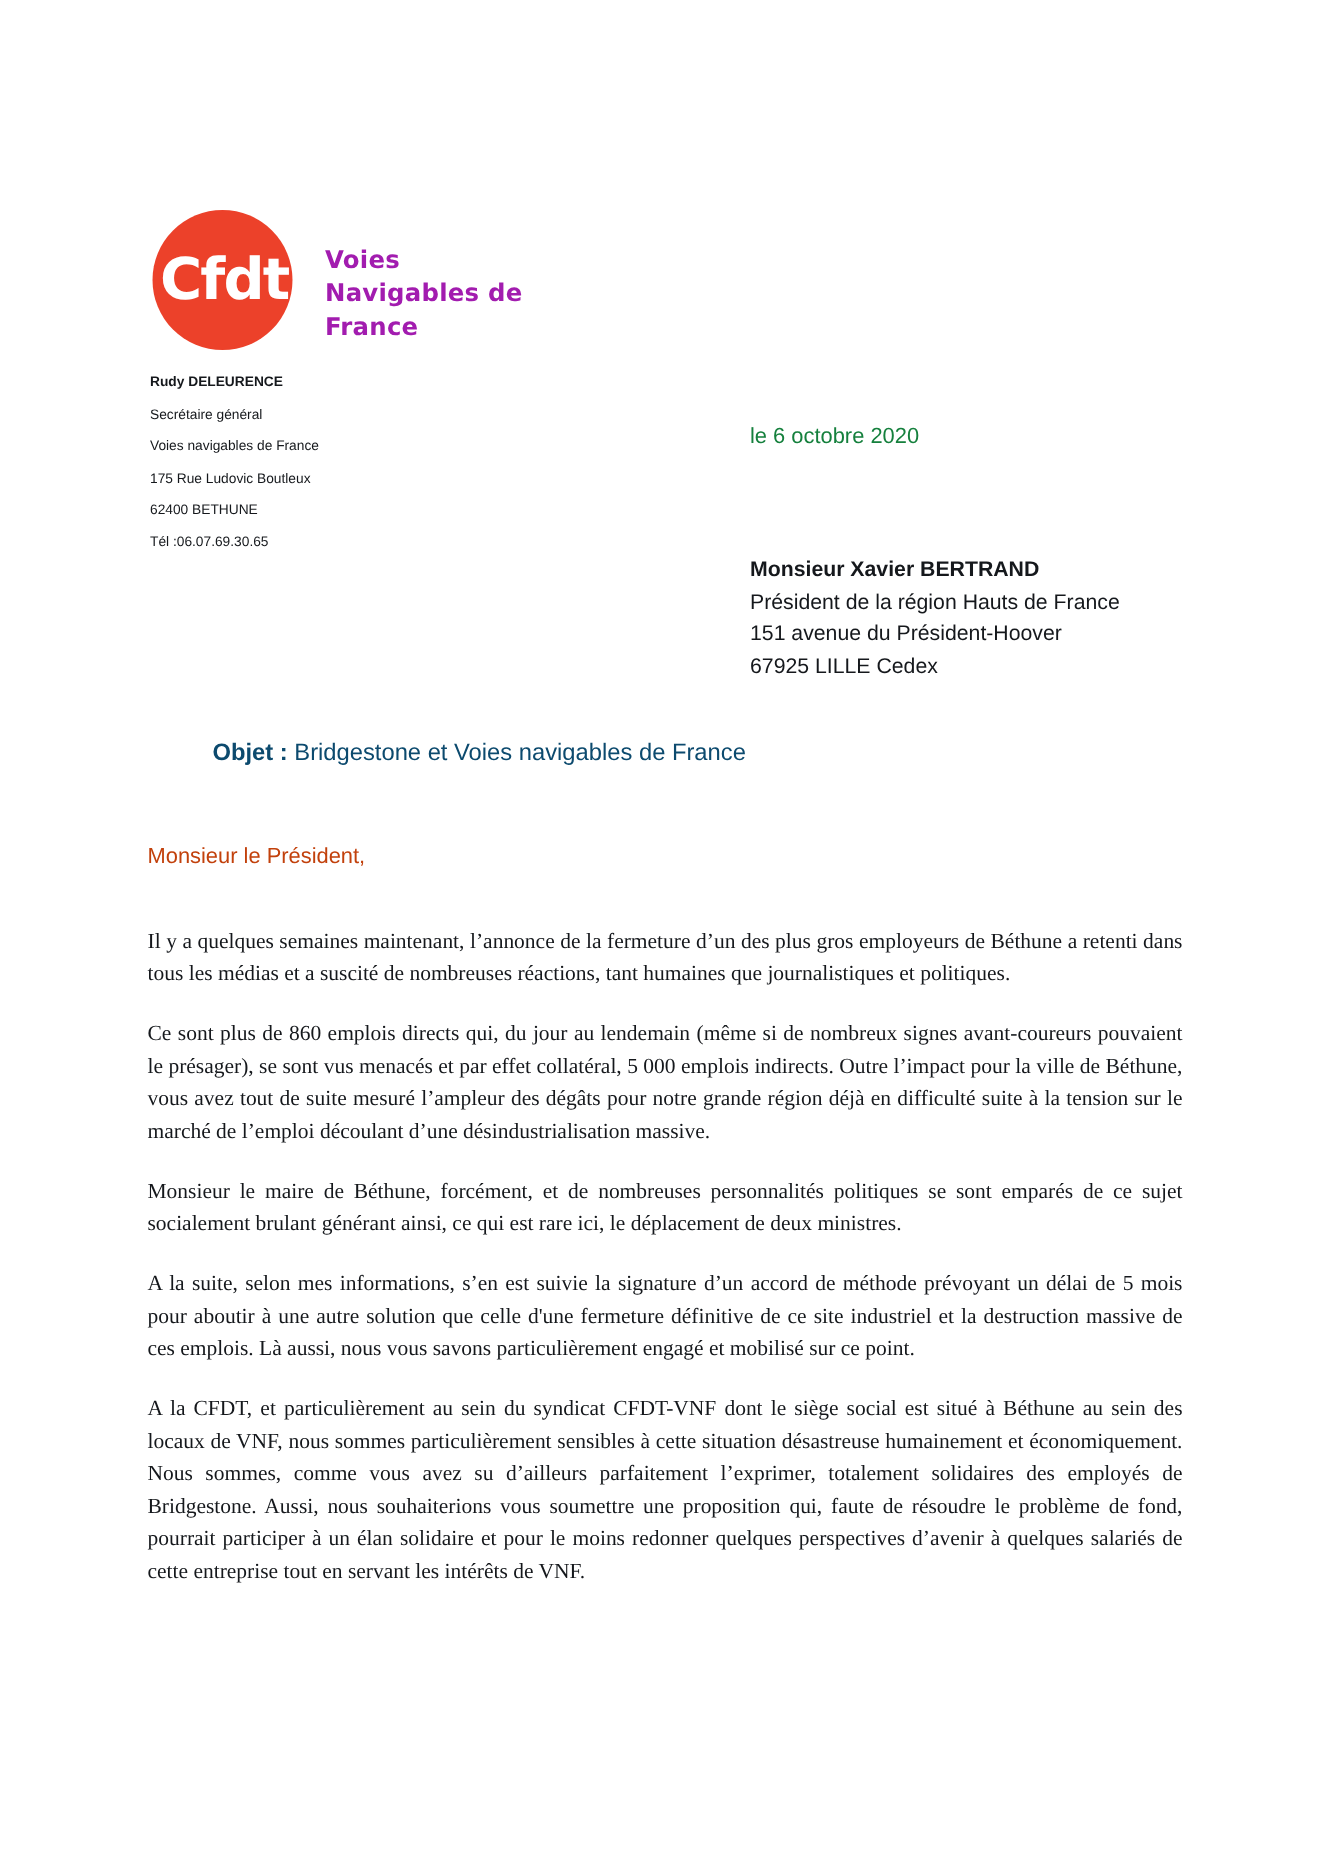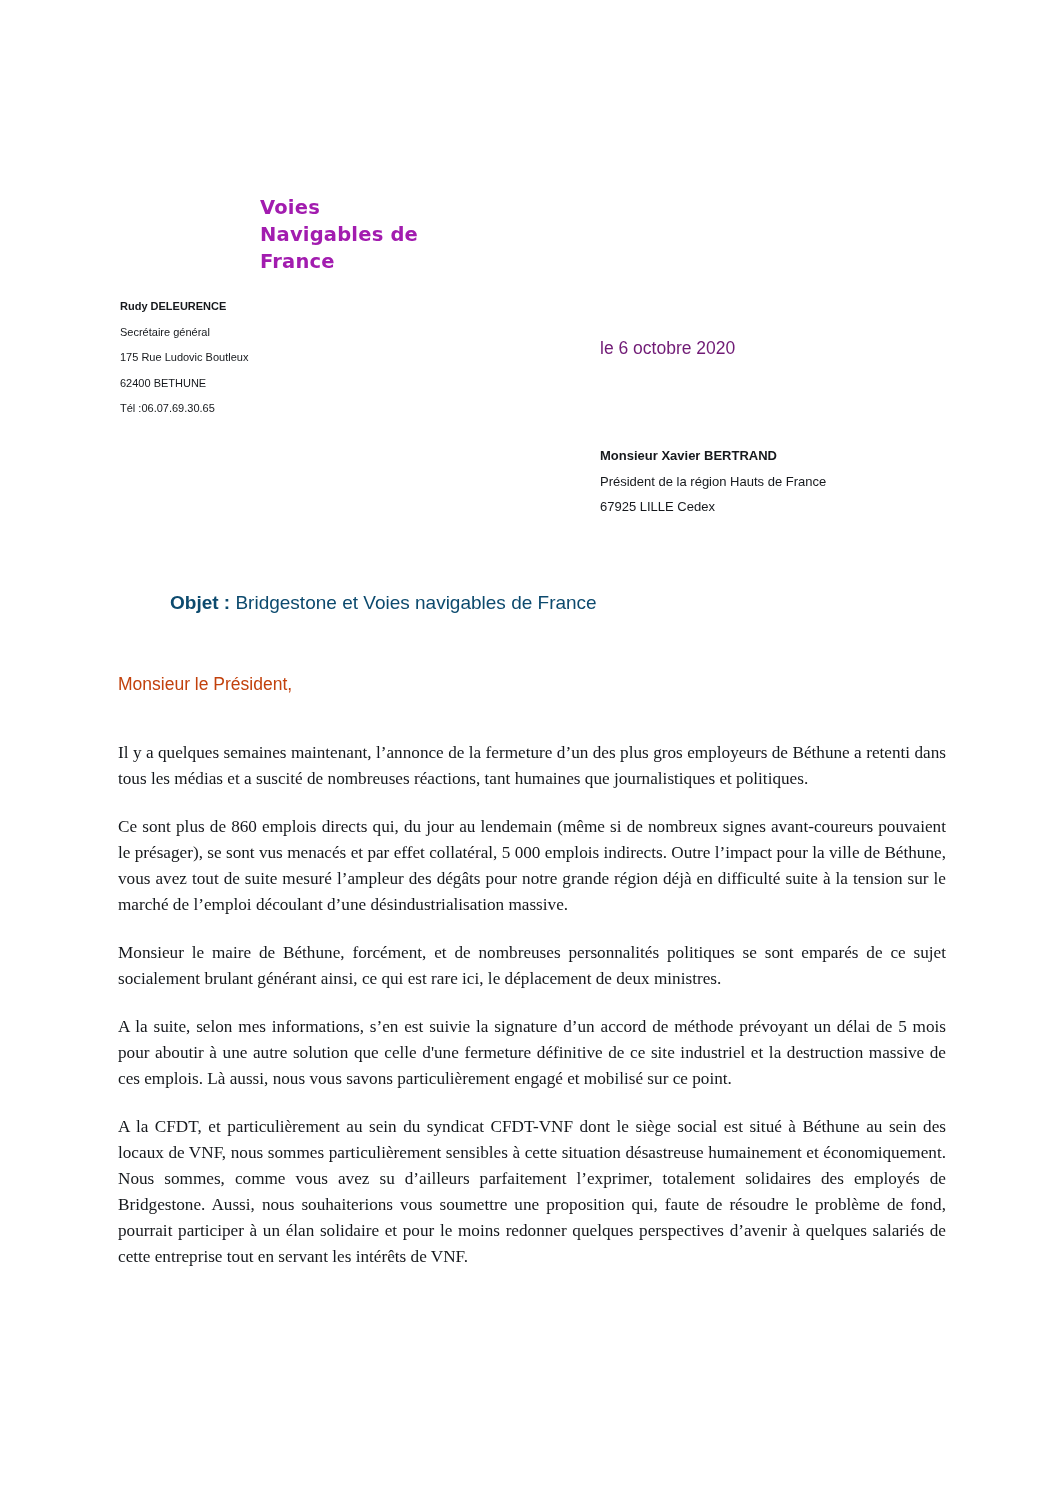--- a/index.html
+++ b/index.html
@@ -83,30 +83,30 @@
   .sender .name {
     font-weight: bold;
   }
 
   
   .letter-date {
     position: absolute;
     left: 600px;
     top: 338px;
     font-size: 17.5px;
-    color: #701a75;
+    color: #15803d;
   }
 
   
   .recipient {
     position: absolute;
     left: 600px;
     top: 443px;
     width: 420px;
-    font-size: 13px;
+    font-size: 17px;
     line-height: 25.5px;
     color: #15181c;
   }
   .recipient .name {
     font-weight: bold;
   }
 
   
   .subject {
     position: absolute;
@@ -146,40 +146,46 @@
   .body-copy p:last-child {
     margin-bottom: 0;
   }
 </style>
 </head>
 <body>
 
 <div class="page">
 
   <div class="letterhead">
+    <div class="logo-mark">
+      <div class="logo-disc"></div>
+      <div class="logo-word">Cfdt:</div>
+    </div>
     <div class="logo-text">
       <div>Voies</div>
       <div>Navigables de</div>
       <div>France</div>
     </div>
   </div>
 
   <div class="sender">
     <div class="name">Rudy DELEURENCE</div>
     <div>Secrétaire général</div>
+    <div>Voies navigables de France</div>
     <div>175 Rue Ludovic Boutleux</div>
     <div>62400 BETHUNE</div>
     <div>Tél :06.07.69.30.65</div>
   </div>
 
   <div class="letter-date">le 6 octobre 2020</div>
 
   <div class="recipient">
     <div class="name">Monsieur Xavier BERTRAND</div>
     <div>Président de la région Hauts de France</div>
+    <div>151 avenue du Président-Hoover</div>
     <div>67925 LILLE Cedex</div>
   </div>
 
   <div class="subject">
     <span class="subject-label">Objet :</span><span> Bridgestone et Voies navigables de France</span>
   </div>
 
   <div class="salutation">Monsieur le Président,</div>
 
   <div class="body-copy">

